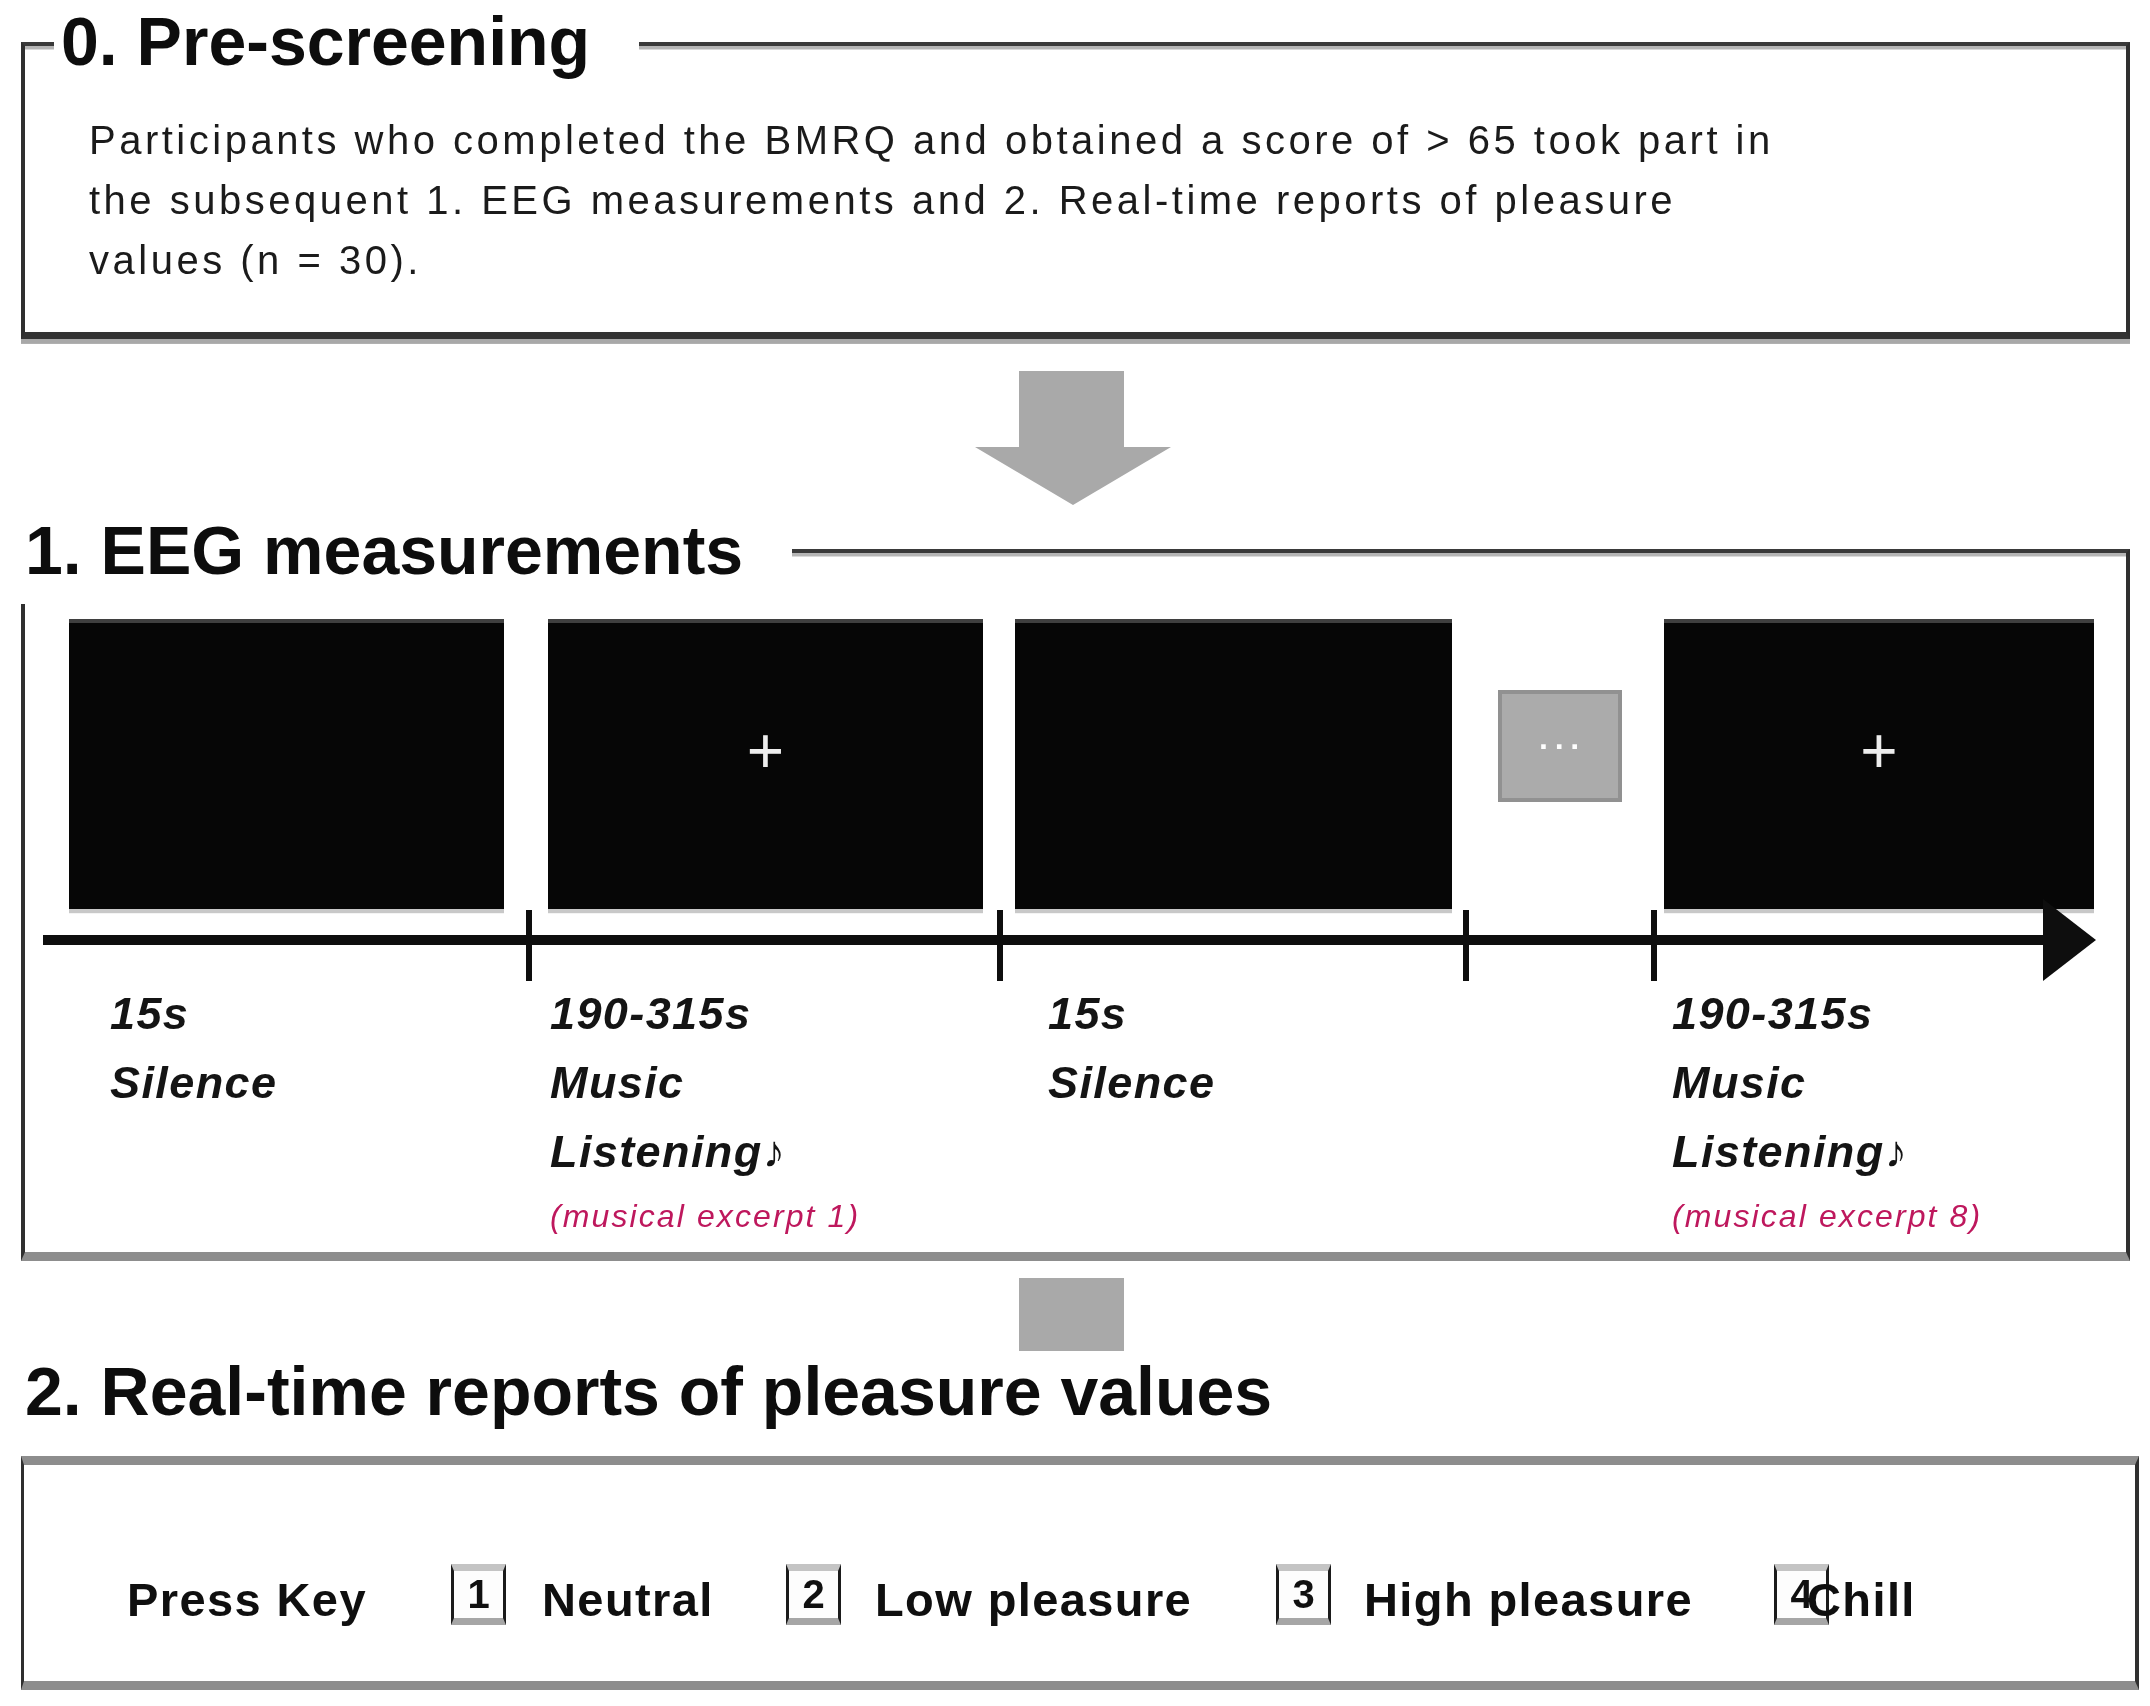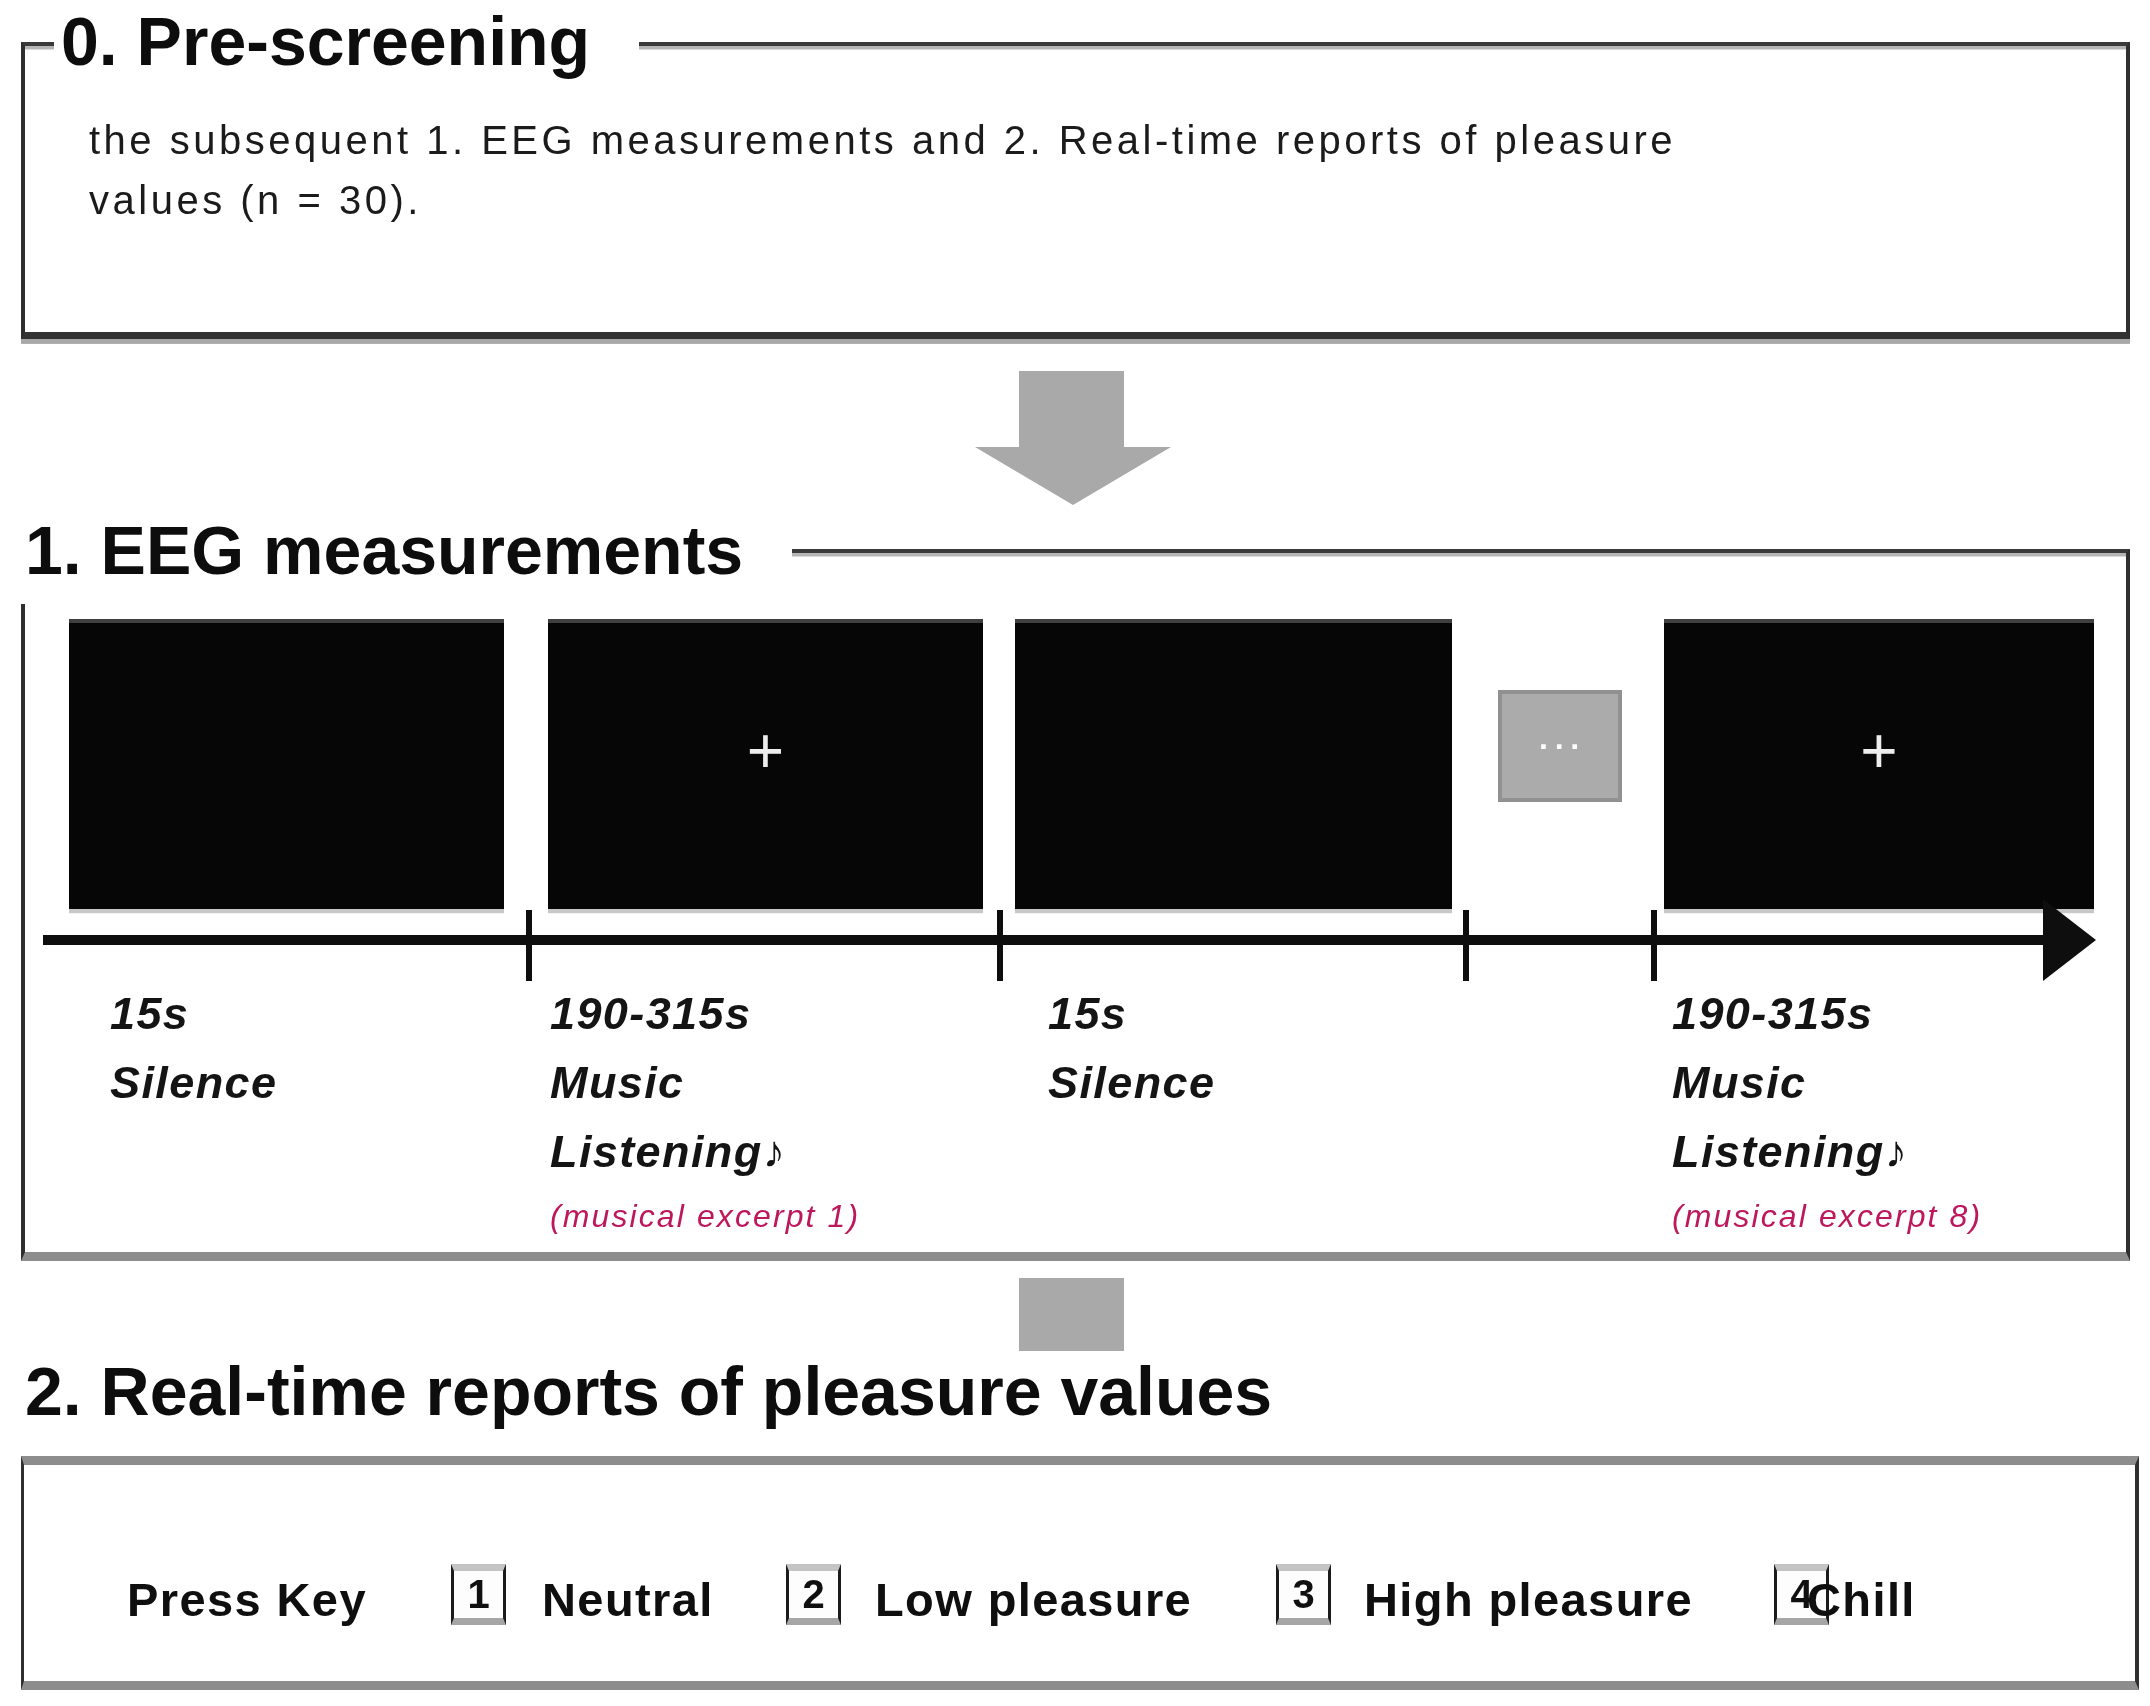--- a/index.html
+++ b/index.html
@@ -94,20 +94,21 @@
   #key1 { left:451px; } #key2 { left:786px; } #key3 { left:1276px; } #key4 { left:1774px; }
 </style>
 </head>
 <body>
 
 <div id="canvas">
 
   <div id="box0" class="secbox"></div>
   <div id="title0" class="sectitle">0. Pre-screening</div>
   <div class="para">
+    <div>Participants who completed the BMRQ and obtained a score of &gt; 65 took part in</div>
     <div>the subsequent 1. EEG measurements and 2. Real-time reports of pleasure</div>
     <div>values (n = 30).</div>
   </div>
 
   <div id="arrow1-shaft" class="flow-shaft"></div>
   <div id="arrow1-head" class="flow-head"></div>
 
   <div id="box1" class="secbox"></div>
   <div id="title1" class="sectitle">1. EEG measurements</div>
 

